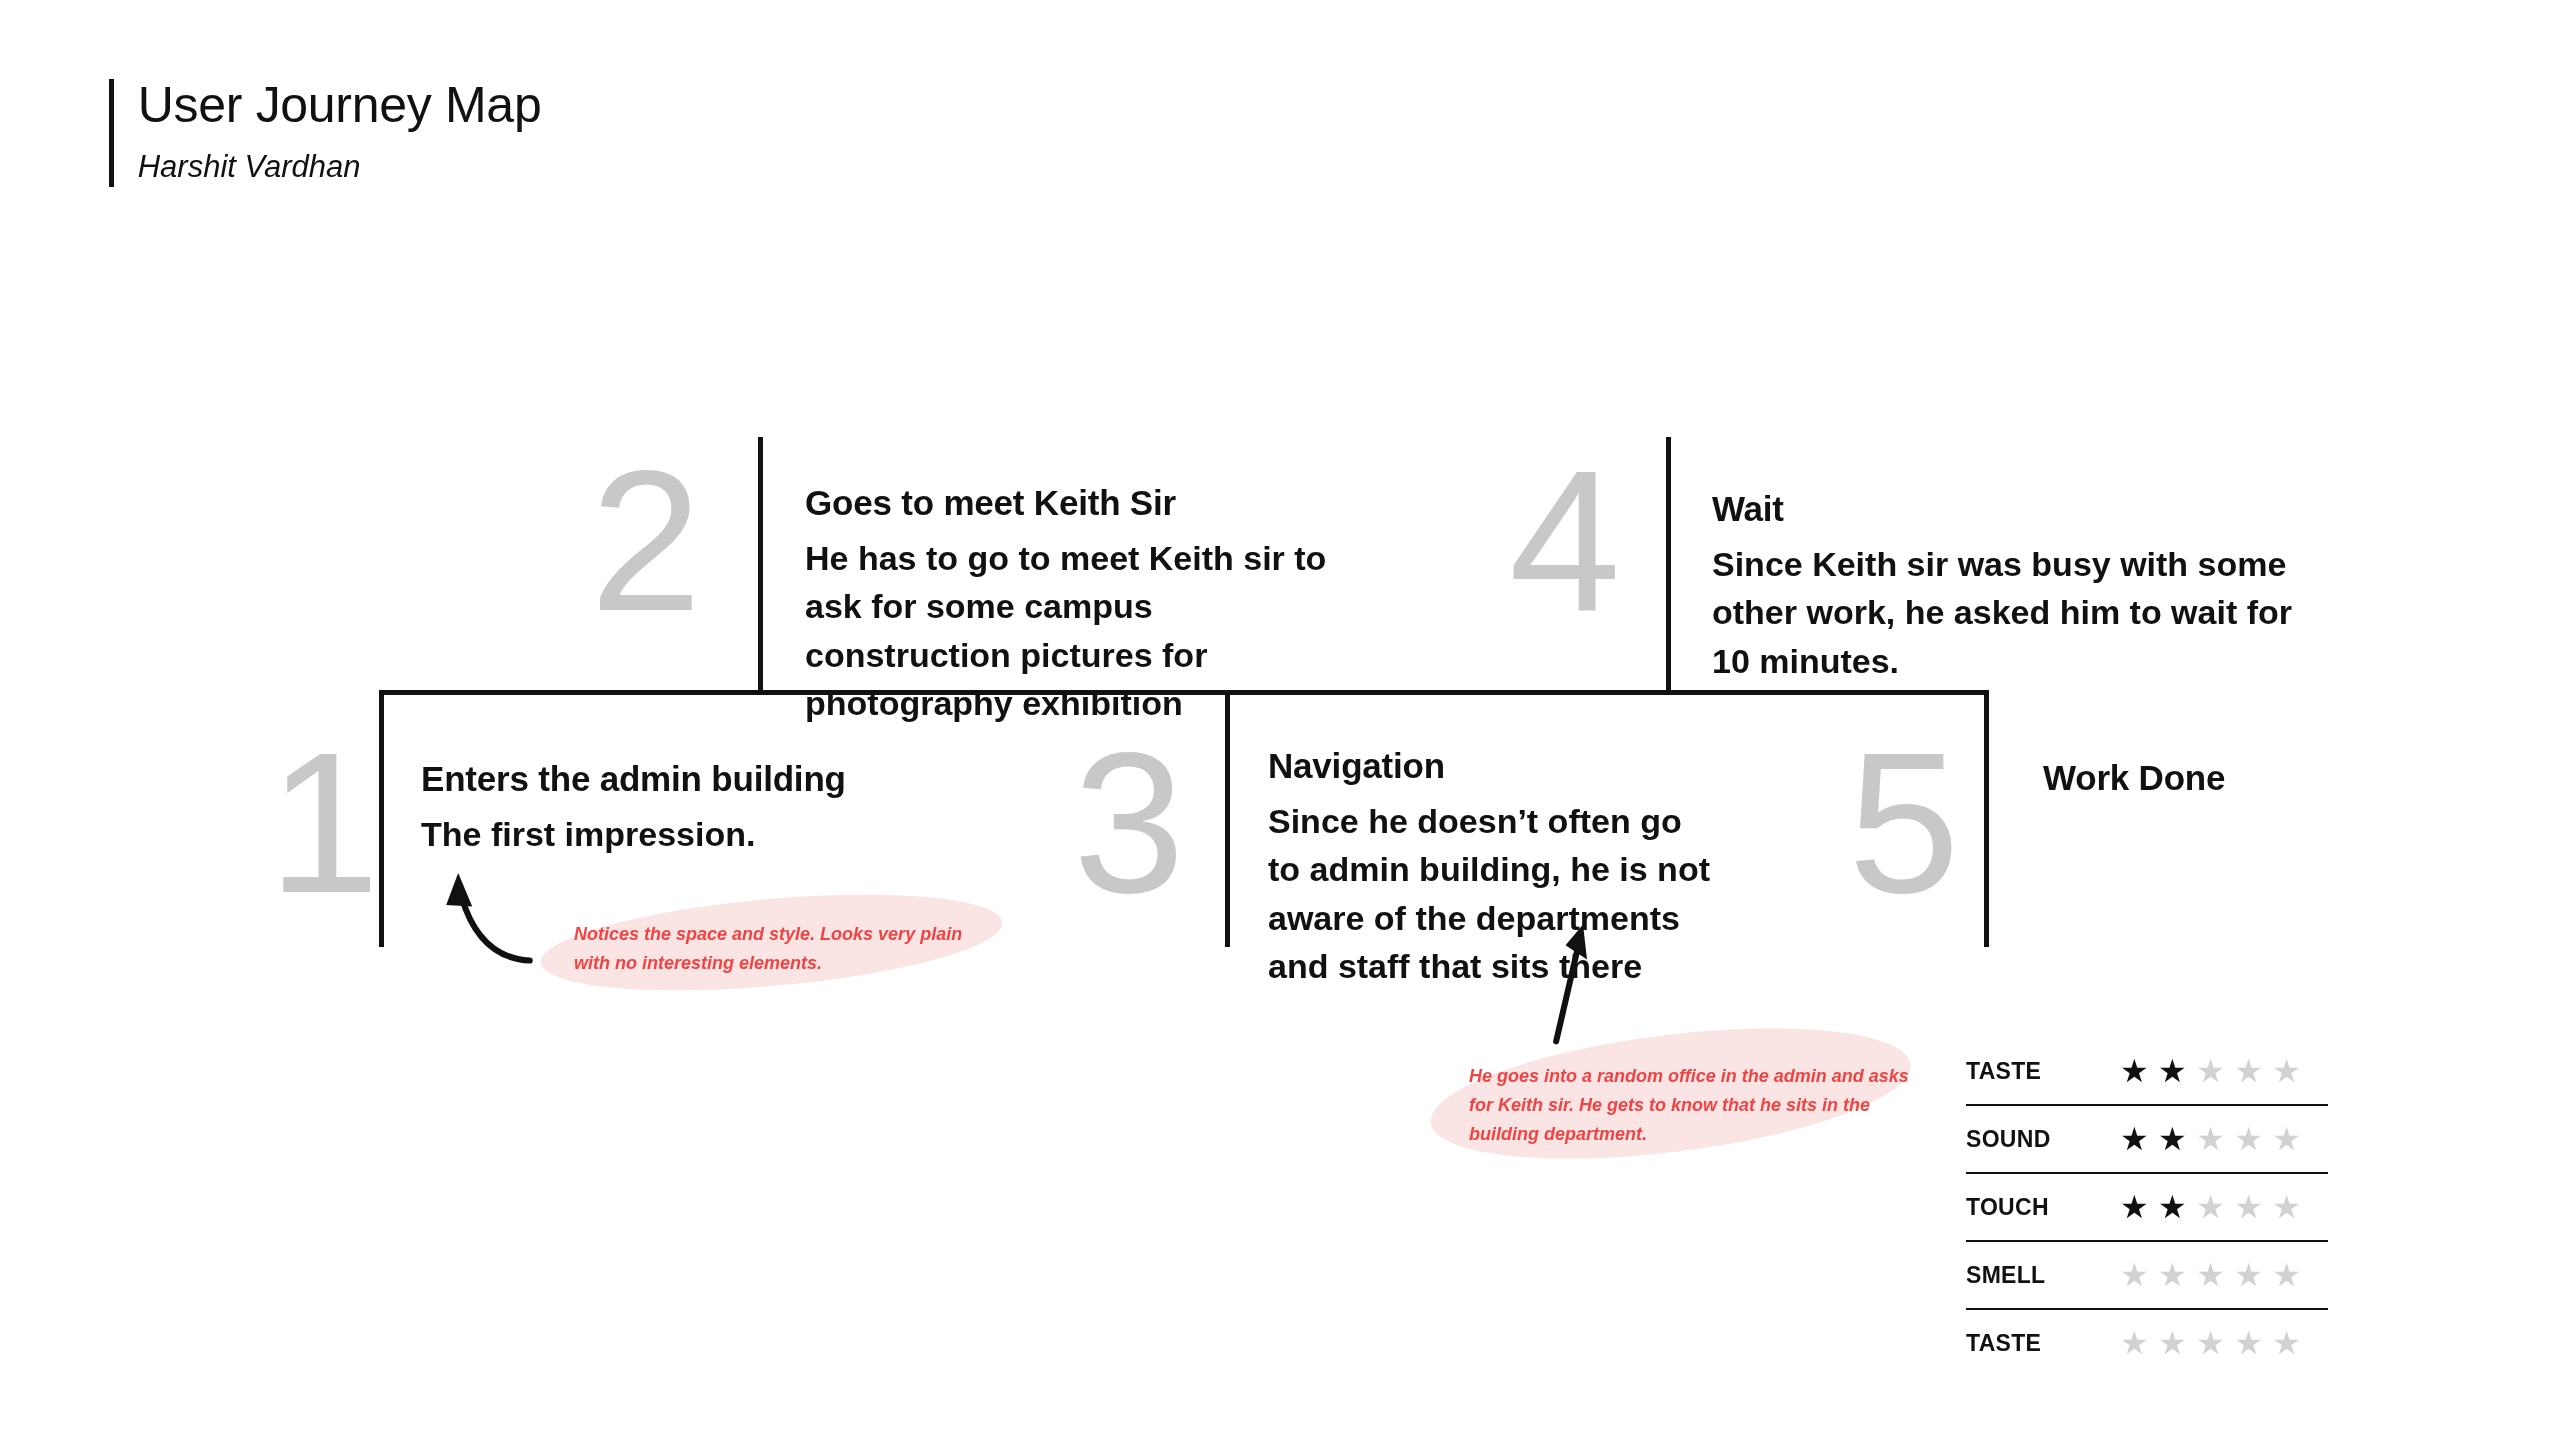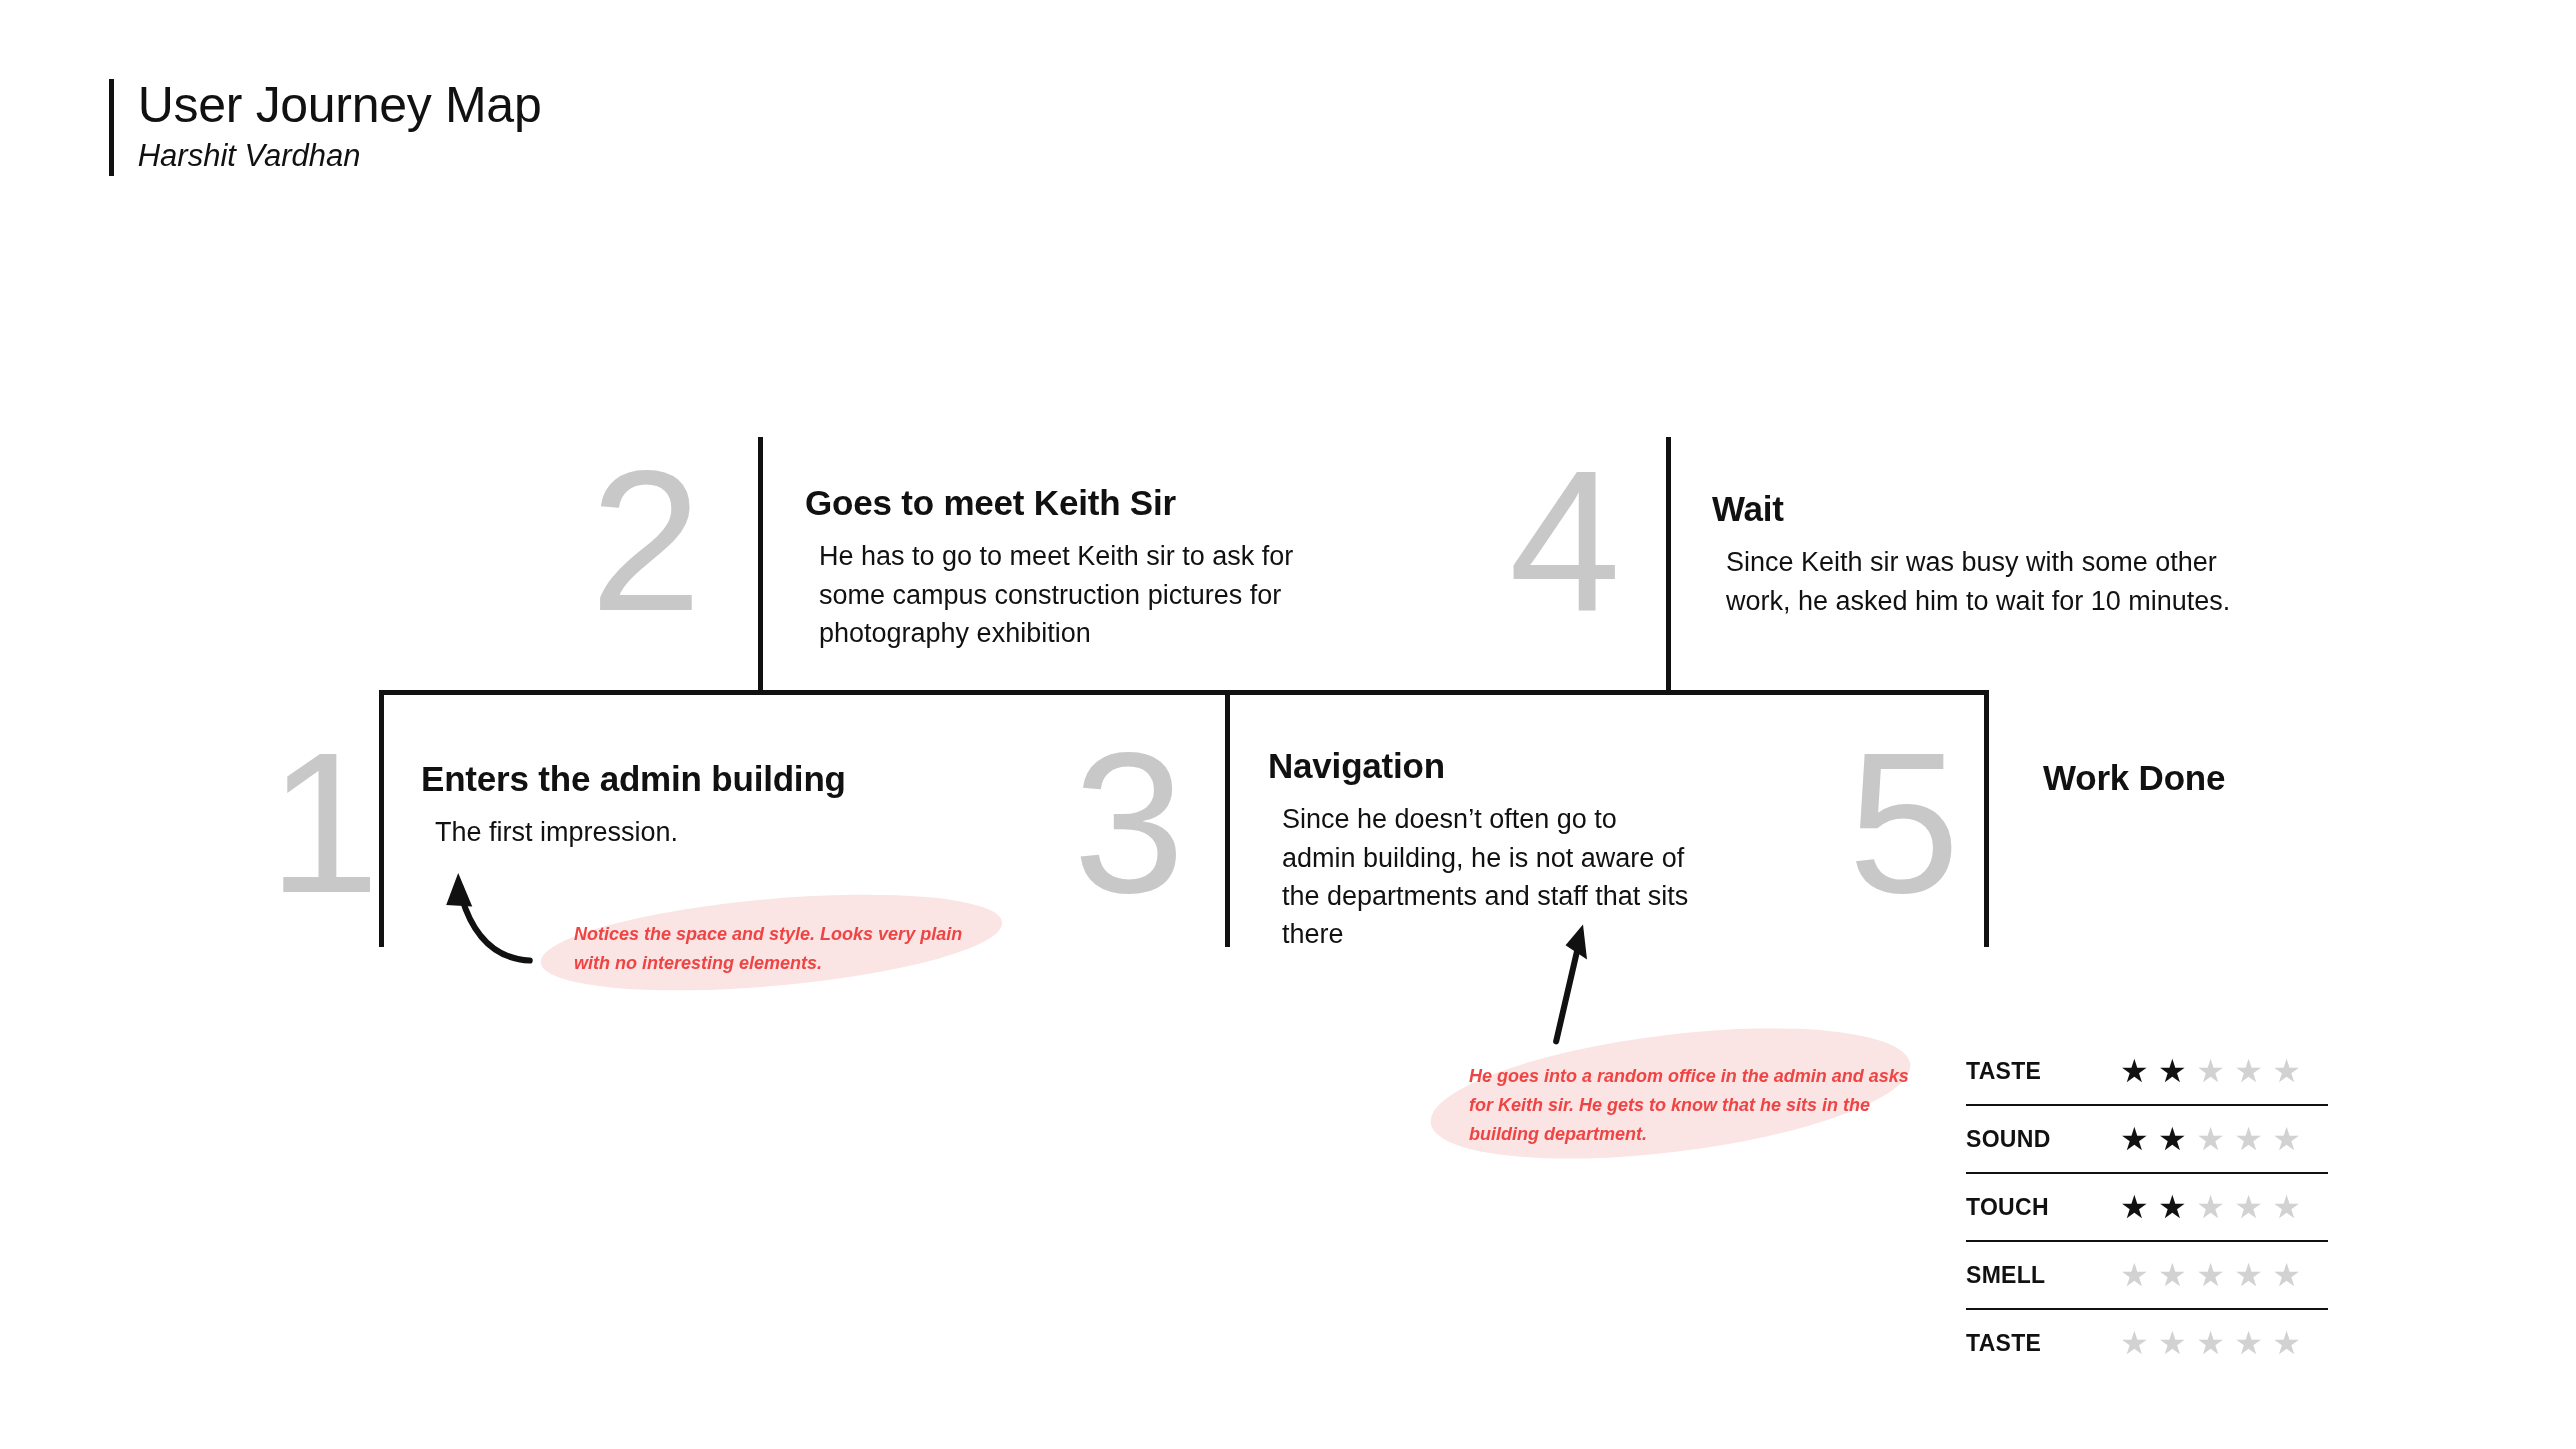--- a/index.html
+++ b/index.html
@@ -42,21 +42,21 @@
     font-weight: 400;
     line-height: 1.04;
     letter-spacing: -0.3px;
     white-space: nowrap;
   }
   #page-subtitle {
     font-size: 31px;
     font-style: italic;
     font-weight: 400;
     line-height: 1.25;
-    margin-top: 6px;
+    margin-top: 17px;
     white-space: nowrap;
   }
 
   
   #timeline {
     position: absolute;
     left: 0;
     top: 0;
     width: 2576px;
     height: 1449px;
@@ -88,24 +88,24 @@
   }
   .step-title {
     font-size: 35px;
     font-weight: 700;
     line-height: 1.18;
     letter-spacing: -0.2px;
     margin: 0 0 10.7px 0;
     white-space: nowrap;
   }
   .step-desc {
-    font-size: 27px;
-    font-weight: 400;
+    font-size: 34px;
+    font-weight: 700;
     line-height: 1.42;
-    margin: 14px;
+    margin: 0;
   }
 
   
   .annotation {
     position: absolute;
   }
   .annotation-blob {
     position: absolute;
     background: #fae4e4;
     border-radius: 50%;

